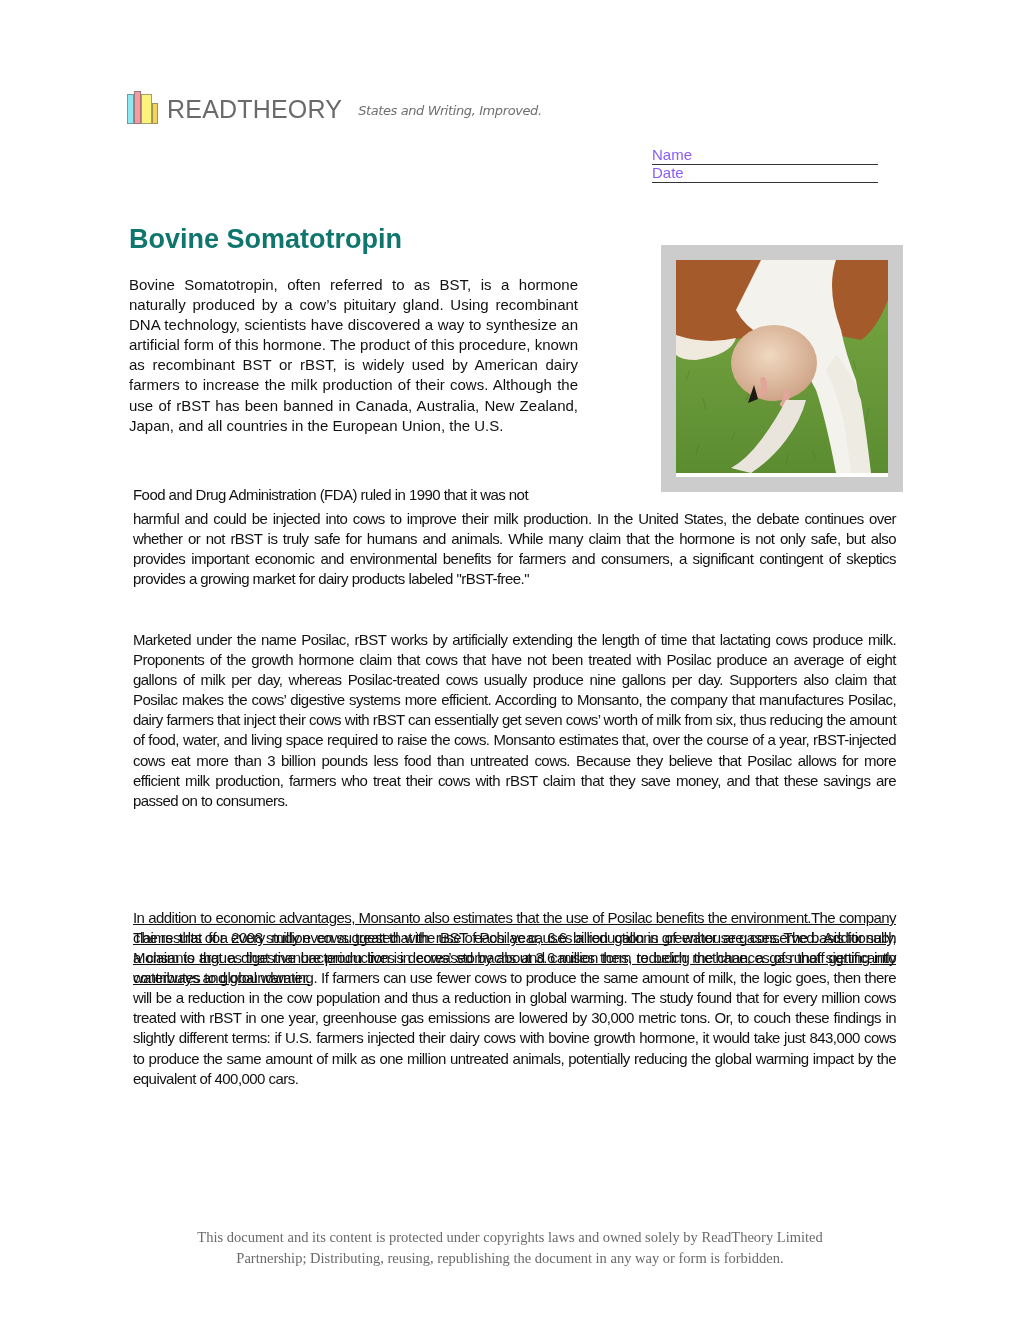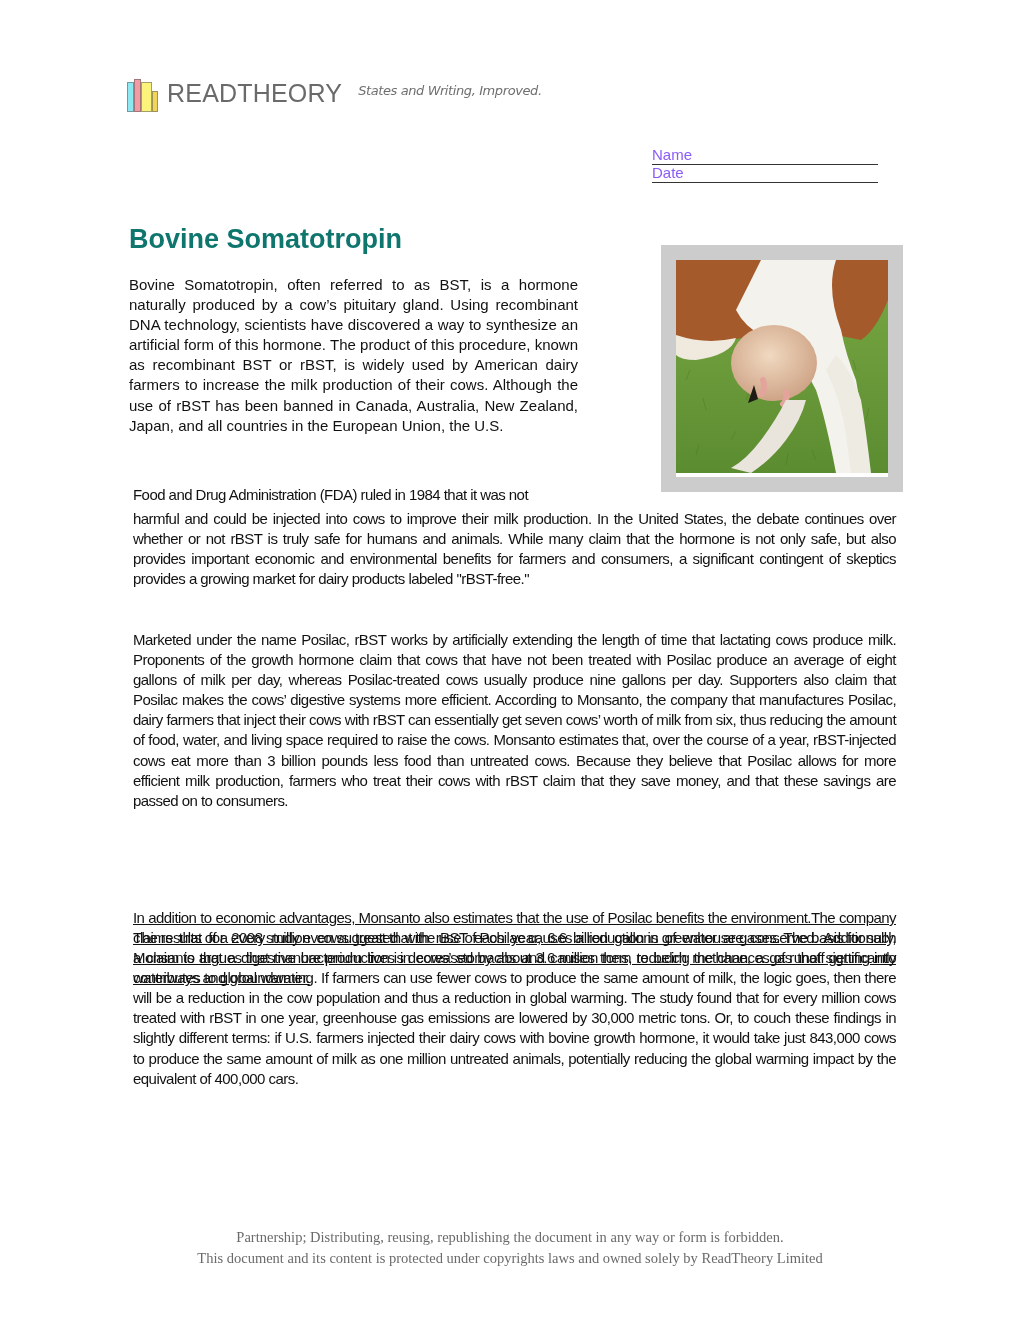--- a/index.html
+++ b/index.html
@@ -1,18 +1,18 @@
 <!DOCTYPE html>
 <html><head>
 <meta charset="utf-8">
 <style>
   html, body { margin: 0; padding: 0; background: #ffffff; }
   body { width: 1020px; height: 1320px; position: relative; overflow: hidden; font-family: "Liberation Sans", sans-serif; color: #111; }
 
-  .logo { position: absolute; left: 127px; top: 78px; height: 36px; display: flex; }
+  .logo { position: absolute; left: 127px; top: 88px; height: 36px; display: flex; align-items: flex-end; }
   .books { position: relative; width: 32px; height: 34px; }
   .book { position: absolute; bottom: 0; border: 1px solid rgba(90,90,90,0.55); box-sizing: border-box; }
   .book.b1 { left: 0; width: 7px; height: 30px; background: #8ee8f2; }
   .book.b2 { left: 7px; width: 7px; height: 33px; background: #f39aa2; }
   .book.b3 { left: 14px; width: 11px; height: 30px; background: #fbf37a; }
   .book.b4 { left: 25px; width: 6px; height: 21px; background: #f2d45a; }
   .brand { margin-left: 8px; font-family: "Liberation Sans", sans-serif; font-size: 25px; color: #6a6a6a; letter-spacing: 0.2px; line-height: 30px; }
   .tagline { margin-left: 16px; font-family: "DejaVu Sans", sans-serif; font-style: italic; font-size: 13px; color: #6f6f6f; line-height: 26px; letter-spacing: -0.4px; }
 
   .field { position: absolute; left: 652px; width: 226px; border-bottom: 1.3px solid #333; font-size: 15px; line-height: 18px; color: #8b5cf6; }
@@ -85,23 +85,23 @@
       <path d="M110 132 q2 8 -3 12" stroke="#e3a59b" stroke-width="6" stroke-linecap="round" fill="none"></path>
       <path d="M78 125 l-6 18 l10 -4 z" fill="#1e1a16"></path>
       <path d="M110 140 Q100 160 85 180 Q70 200 55 208 L75 213 Q95 200 110 180 Q125 160 130 140 Z" fill="#e9e5dc"></path>
       <path d="M150 110 Q165 140 170 175 L175 213 H195 Q190 170 185 140 Q175 110 160 95 Z" fill="#eeebe3"></path>
     </svg>
   </div>
   <div class="figure-strip"></div>
 </div>
 
 <p class="p-intro">Bovine Somatotropin, often referred to as BST, is a hormone naturally produced by a cow’s pituitary gland. Using recombinant DNA technology, scientists have discovered a way to synthesize an artificial form of this hormone. The product of this procedure, known as recombinant BST or rBST, is widely used by American dairy farmers to increase the milk production of their cows. Although the use of rBST has been banned in Canada, Australia, New Zealand, Japan, and all countries in the European Union, the U.S.</p>
-<p class="p-wrap-first">Food and Drug Administration (FDA) ruled in 1984 that it was not</p>
+<p class="p-wrap-first">Food and Drug Administration (FDA) ruled in 1990 that it was not</p>
 
 <p class="narrow p1">harmful and could be injected into cows to improve their milk production. In the United States, the debate continues over whether or not rBST is truly safe for humans and animals. While many claim that the hormone is not only safe, but also provides important economic and environmental benefits for farmers and consumers, a significant contingent of skeptics provides a growing market for dairy products labeled "rBST-free."</p>
 <p class="narrow p2">Marketed under the name Posilac, rBST works by artificially extending the length of time that lactating cows produce milk. Proponents of the growth hormone claim that cows that have not been treated with Posilac produce an average of eight gallons of milk per day, whereas Posilac-treated cows usually produce nine gallons per day. Supporters also claim that Posilac makes the cows’ digestive systems more efficient. According to Monsanto, the company that manufactures Posilac, dairy farmers that inject their cows with rBST can essentially get seven cows’ worth of milk from six, thus reducing the amount of food, water, and living space required to raise the cows. Monsanto estimates that, over the course of a year, rBST-injected cows eat more than 3 billion pounds less food than untreated cows. Because they believe that Posilac allows for more efficient milk production, farmers who treat their cows with rBST claim that they save money, and that these savings are passed on to consumers.</p>
 <p class="narrow p3">In addition to economic advantages, Monsanto also estimates that the use of Posilac benefits the environment.The company claims that for every million cows treated with rBST each year, 6.6 billion gallons of water are conserved. Additionally, Monsanto argues that manure production is decreased by about 3.6 million tons, reducing the chances of runoff getting into waterways and groundwater.</p>
 <p class="narrow p4">The results of a 2008 study even suggest that the use of Posilac causes a reduction in greenhouse gases. The basis for such a claim is that a digestive bacterium lives in cows’ stomachs and causes them to belch methane, a gas that significantly contributes to global warming. If farmers can use fewer cows to produce the same amount of milk, the logic goes, then there will be a reduction in the cow population and thus a reduction in global warming. The study found that for every million cows treated with rBST in one year, greenhouse gas emissions are lowered by 30,000 metric tons. Or, to couch these findings in slightly different terms: if U.S. farmers injected their dairy cows with bovine growth hormone, it would take just 843,000 cows to produce the same amount of milk as one million untreated animals, potentially reducing the global warming impact by the equivalent of 400,000 cars.</p>
 
 <div class="footer">
+  <div>This document and its content is protected under copyrights laws and owned solely by ReadTheory Limited</div>
   <div>Partnership; Distributing, reusing, republishing the document in any way or form is forbidden.</div>
-  <div>This document and its content is protected under copyrights laws and owned solely by ReadTheory Limited</div>
 </div>
 
 </body></html>

